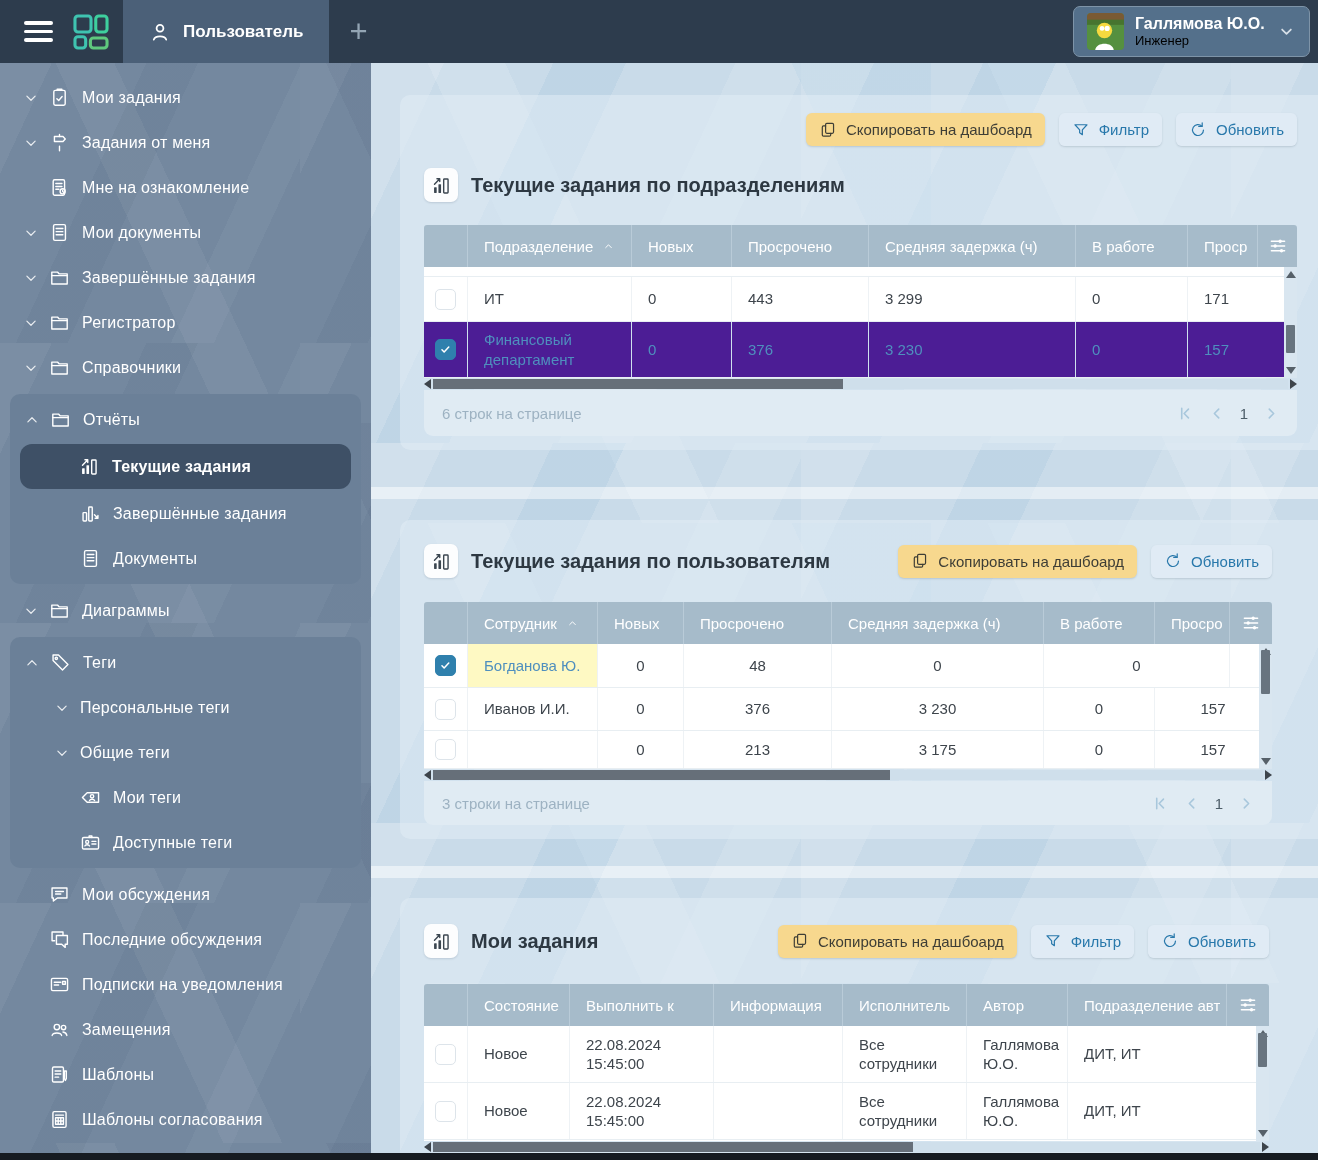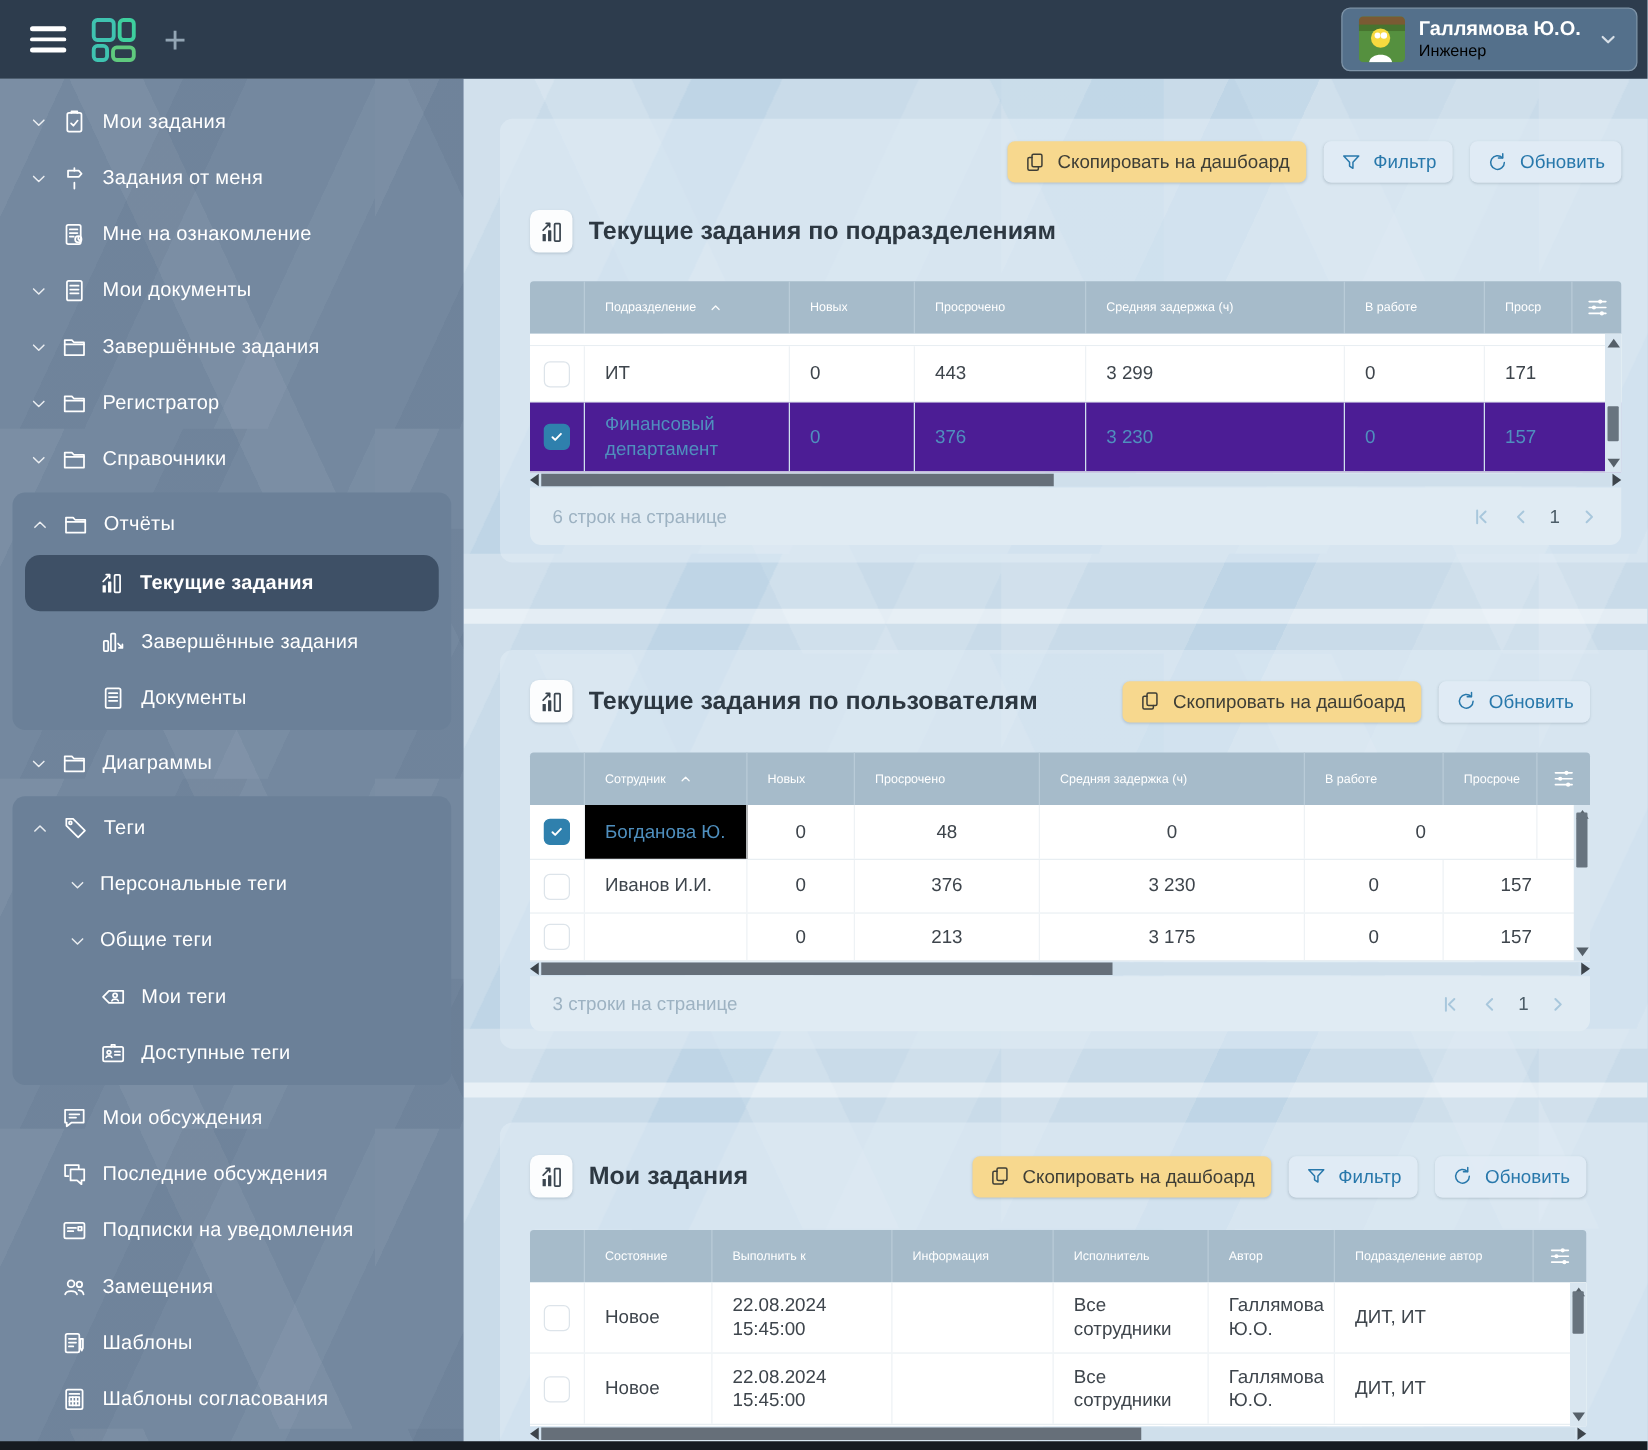--- a/index.html
+++ b/index.html
@@ -72,39 +72,39 @@
   .btn{display:inline-flex;align-items:center;height:33px;padding:0 13px;border:none;border-radius:6px;
     font-family:"Liberation Sans","DejaVu Sans",sans-serif;font-size:15px;font-weight:500;cursor:pointer;
     box-shadow:0 1px 2px rgba(50,70,90,.18);white-space:nowrap;}
   .btn-amber{background:#f7d88e;color:#3e3e36;}
   .btn-lite{background:rgba(224,235,244,.95);color:#2878ab;}
   .b-ic{width:18px;height:18px;margin-right:9px;flex:0 0 18px;}
 
   
   .tbl{position:relative;}
   .thead{display:grid;background:#a6bbca;border-radius:3px 3px 0 0;}
-  .th{height:42px;display:flex;align-items:center;padding:0 6px 0 16px;color:#fff;font-size:10px;
+  .th{height:42px;display:flex;align-items:center;padding:0 6px 0 16px;color:#fff;font-size:15px;
     font-weight:500;border-right:1px solid #b9cbd8;overflow:hidden;white-space:nowrap;cursor:pointer;}
   .th-cb{padding:0;cursor:default;}
   .th-gear{justify-content:center;padding:0;border-right:none;}
   .th-gear .ic{width:20px;height:20px;}
   .th-t{overflow:hidden;text-overflow:clip;}
   .sort{width:15px;height:15px;margin-left:8px;flex:0 0 15px;color:rgba(255,255,255,.95);}
 
   .tbody{position:relative;overflow:hidden;background:#fff;}
   .tr{display:grid;background:#fff;border-bottom:1px solid #e8eef2;cursor:pointer;}
   .td{display:flex;align-items:center;padding:0 10px 0 16px;border-right:1px solid #eef2f5;
     font-size:15px;color:#3e454c;overflow:hidden;}
   .td span{line-height:1.3;}
   .td-cb{justify-content:center;padding:0;}
   .td.ctr{justify-content:center;padding:0 6px;text-align:center;}
   .tr.selrow{background:#4c1d95;}
   .tr.selrow .td{border-right-color:#cfe0ee;}
   .tr.selrow .td span{color:#4f8fbe;}
-  .td.selname{background:#000000;}
+  .td.selname{background:#fef9c3;}
   .td.selname span{color:#4f8fbe;}
   .tr.partial{background:#fff;}
 
   .cbx{width:21px;height:21px;border-radius:5px;background:#fff;border:1.5px solid #dde4ea;
     display:flex;align-items:center;justify-content:center;cursor:pointer;}
   .cbx.on{background:#2f80ad;border-color:#2f80ad;}
   .cbx .ic{width:13px;height:13px;color:#fff;}
 
   .vscroll{position:absolute;top:0;right:0;bottom:0;width:13px;background:#d9e6f0;}
   .va{position:absolute;left:1.5px;width:0;height:0;border:5px solid transparent;cursor:pointer;}
@@ -140,20 +140,29 @@
       <span></span>
       <span></span>
     </div>
   <div class="applogo">
     <svg viewBox="0 0 32 32" fill="none" stroke-width="2.6" stroke-linejoin="round">
       <rect x="2.5" y="2.5" width="13.5" height="13.5" rx="2.5" stroke="#3fc3b0"></rect>
       <rect x="20" y="2.5" width="9.5" height="13.5" rx="2.5" stroke="#3ecf9e"></rect>
       <rect x="2.5" y="20" width="9" height="9.5" rx="2.5" stroke="#3fc3b0"></rect>
       <rect x="15.5" y="21" width="14" height="8.5" rx="2.5" stroke="#5fc97e"></rect>
     </svg>
+  </div>
+  <div class="tab">
+    <span class="tab-ic">
+      <svg class="ic" viewBox="0 0 24 24" fill="none" stroke="currentColor" stroke-width="1.8" stroke-linecap="round" stroke-linejoin="round">
+        <circle cx="12" cy="8.2" r="3.4"></circle>
+          <path d="M5.8 19.6c1.1-4.3 11.3-4.3 12.4 0"></path>
+      </svg>
+    </span>
+    <span class="tab-lb">Пользователь</span>
   </div>
   <span class="plus">+</span>
   <div class="uchip">
     <span class="avatar">
       <svg viewBox="0 0 36 36">
           <rect width="36" height="36" fill="#55903f"></rect>
           <rect width="36" height="8" fill="#7a5a33"></rect>
       <rect y="6.5" width="36" height="5" fill="#47742f"></rect>
           <circle cx="17" cy="17" r="7.5" fill="#f6d93f"></circle>
       <circle cx="14.6" cy="15" r="2.3" fill="#fff"></circle>

